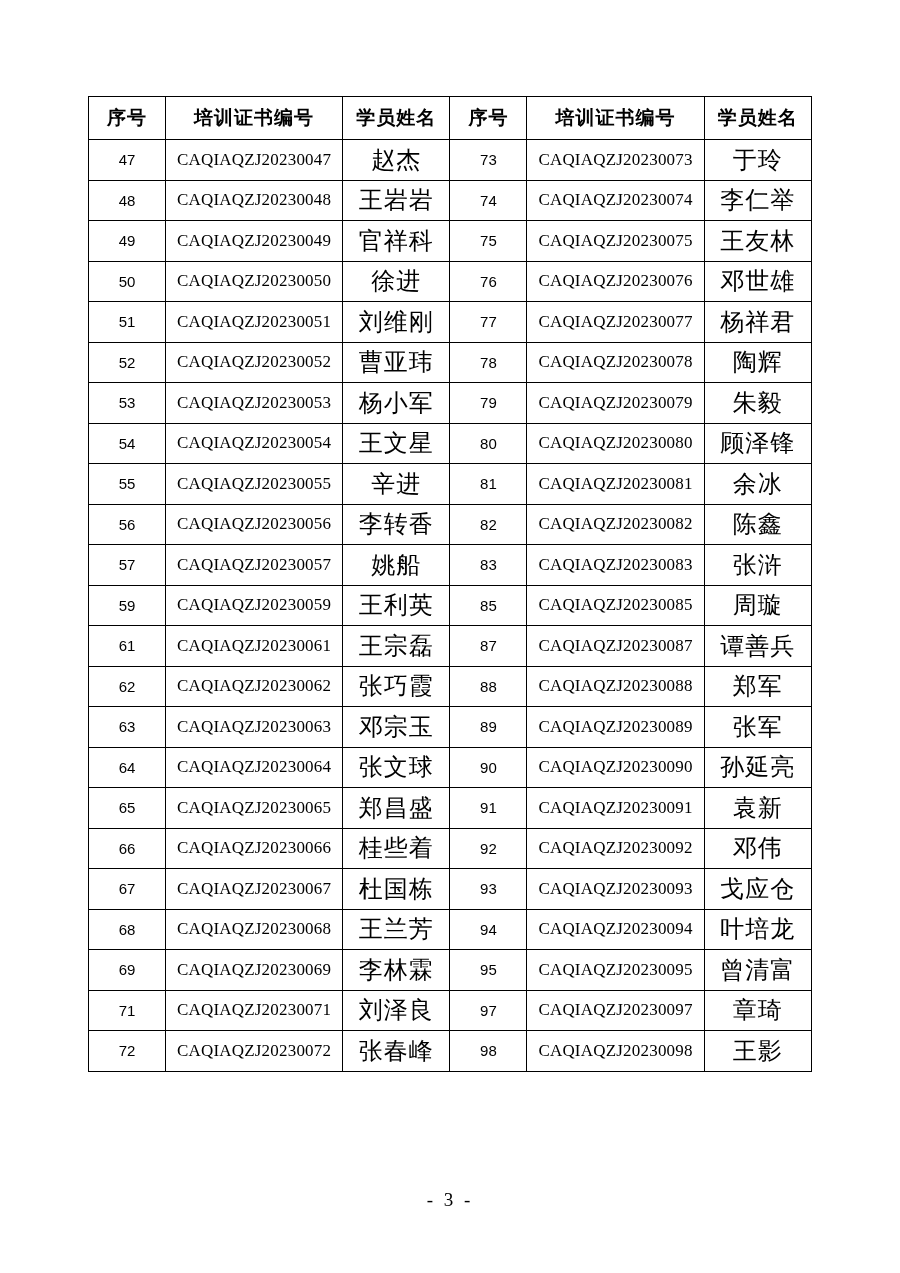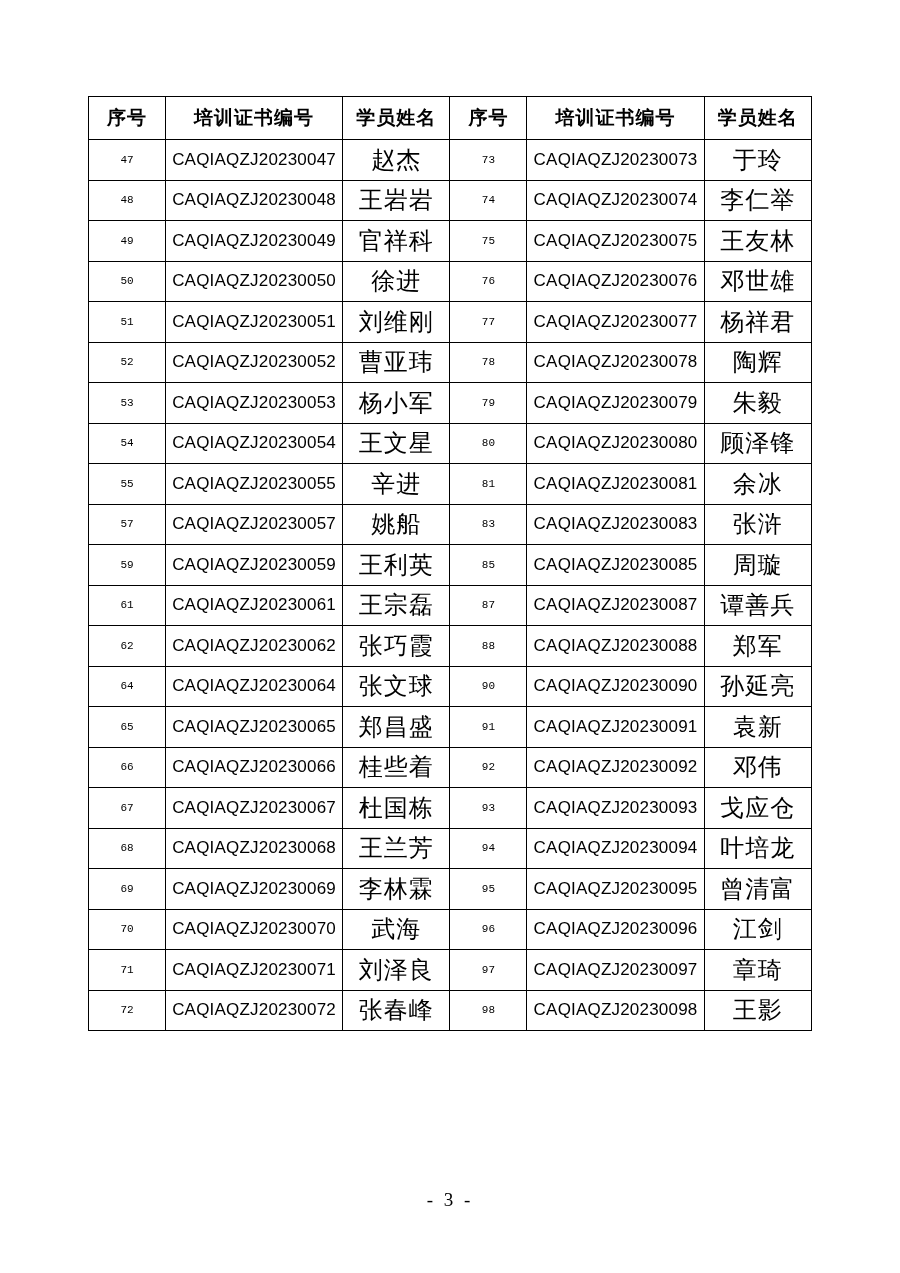--- a/index.html
+++ b/index.html
@@ -39,26 +39,26 @@
     font-size: 19px;
     font-weight: bold;
     letter-spacing: 1px;
     height: 42px;
   }
   .col-idx { width: 76px; }
   .col-cert { width: 175px; }
   .col-name { width: 106px; }
 
   td.idx {
-    font-size: 11px;
-    font-family: Liberation Mono, monospace;
+    font-size: 15px;
+    font-family: Liberation Sans, sans-serif;
   }
   td.cert {
     font-size: 17px;
-    font-family: Liberation Sans, sans-serif;
+    font-family: Liberation Serif, serif;
     letter-spacing: 0.2px;
   }
   td.name {
     font-size: 24px;
     font-family: "Liberation Serif", serif;
     letter-spacing: 1px;
   }
   .page-number {
     position: absolute;
     left: 0;
@@ -160,20 +160,28 @@
         </tr>
         <tr>
           <td class="idx">55</td>
           <td class="cert">CAQIAQZJ20230055</td>
           <td class="name">辛进</td>
           <td class="idx">81</td>
           <td class="cert">CAQIAQZJ20230081</td>
           <td class="name">余冰</td>
         </tr>
         <tr>
+          <td class="idx">56</td>
+          <td class="cert">CAQIAQZJ20230056</td>
+          <td class="name">李转香</td>
+          <td class="idx">82</td>
+          <td class="cert">CAQIAQZJ20230082</td>
+          <td class="name">陈鑫</td>
+        </tr>
+        <tr>
           <td class="idx">57</td>
           <td class="cert">CAQIAQZJ20230057</td>
           <td class="name">姚船</td>
           <td class="idx">83</td>
           <td class="cert">CAQIAQZJ20230083</td>
           <td class="name">张浒</td>
         </tr>
         <tr>
           <td class="idx">59</td>
           <td class="cert">CAQIAQZJ20230059</td>
@@ -192,20 +200,28 @@
         </tr>
         <tr>
           <td class="idx">62</td>
           <td class="cert">CAQIAQZJ20230062</td>
           <td class="name">张巧霞</td>
           <td class="idx">88</td>
           <td class="cert">CAQIAQZJ20230088</td>
           <td class="name">郑军</td>
         </tr>
         <tr>
+          <td class="idx">63</td>
+          <td class="cert">CAQIAQZJ20230063</td>
+          <td class="name">邓宗玉</td>
+          <td class="idx">89</td>
+          <td class="cert">CAQIAQZJ20230089</td>
+          <td class="name">张军</td>
+        </tr>
+        <tr>
           <td class="idx">64</td>
           <td class="cert">CAQIAQZJ20230064</td>
           <td class="name">张文球</td>
           <td class="idx">90</td>
           <td class="cert">CAQIAQZJ20230090</td>
           <td class="name">孙延亮</td>
         </tr>
         <tr>
           <td class="idx">65</td>
           <td class="cert">CAQIAQZJ20230065</td>
@@ -240,28 +256,20 @@
         </tr>
         <tr>
           <td class="idx">69</td>
           <td class="cert">CAQIAQZJ20230069</td>
           <td class="name">李林霖</td>
           <td class="idx">95</td>
           <td class="cert">CAQIAQZJ20230095</td>
           <td class="name">曾清富</td>
         </tr>
         <tr>
-          <td class="idx">70</td>
-          <td class="cert">CAQIAQZJ20230070</td>
-          <td class="name">武海</td>
-          <td class="idx">96</td>
-          <td class="cert">CAQIAQZJ20230096</td>
-          <td class="name">江剑</td>
-        </tr>
-        <tr>
           <td class="idx">71</td>
           <td class="cert">CAQIAQZJ20230071</td>
           <td class="name">刘泽良</td>
           <td class="idx">97</td>
           <td class="cert">CAQIAQZJ20230097</td>
           <td class="name">章琦</td>
         </tr>
         <tr>
           <td class="idx">72</td>
           <td class="cert">CAQIAQZJ20230072</td>

